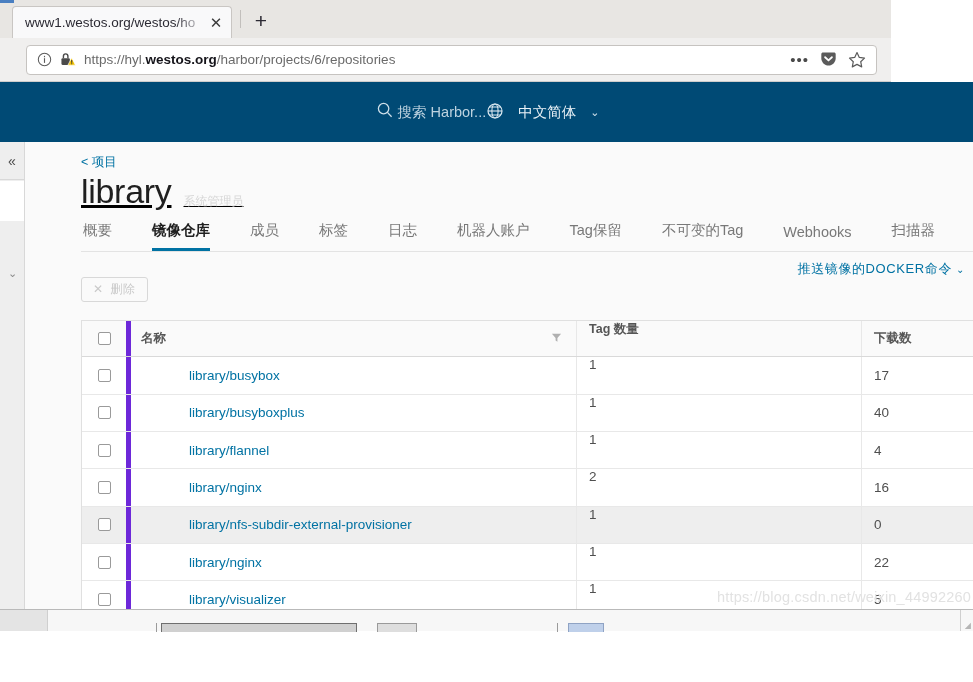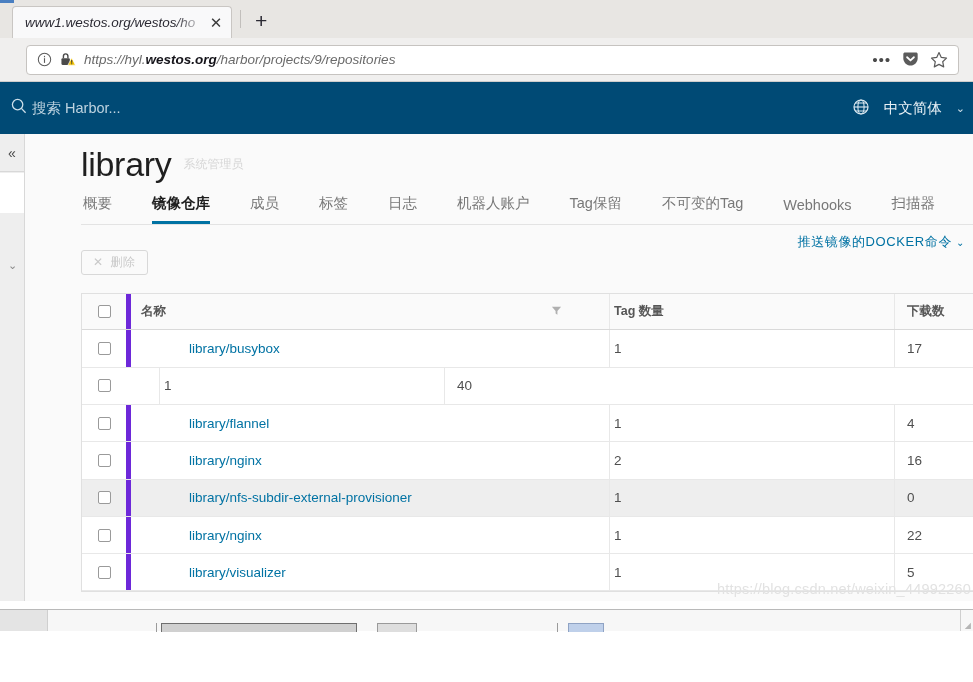--- a/index.html
+++ b/index.html
@@ -4,21 +4,21 @@
 <style>
   * { box-sizing: border-box; margin: 0; padding: 0; }
   html, body {
     width: 973px; height: 682px;
     overflow: hidden;
     font-family: "Liberation Sans", "DejaVu Sans", sans-serif;
     background: #fff;
   }
 
   
-  .browser-chrome { background: #e8e6e3; width: 973px; font-style: italic; }
+  .browser-chrome { background: #e8e6e3; width: 891px; }
 
   .tabstrip {
     height: 38px;
     display: flex;
     align-items: flex-end;
     padding-left: 12px;
     background: #e8e6e3;
     position: relative;
   }
   .tabstrip::before {
@@ -100,25 +100,25 @@
     overflow: hidden;
   }
   .url-text b { color: #15141a; font-weight: 700; }
   .url-actions { display: flex; align-items: center; gap: 11px; padding-right: 2px; }
   .url-actions span { cursor: pointer; display: flex; align-items: center; }
 
   
   .app { width: 973px; height: 527px; position: relative; overflow: hidden; }
 
   .harbor-header {
-    height: 52px;
+    height: 60px;
     background: #004a75;
     display: flex;
     align-items: center;
-    justify-content: space-between;
+    justify-content: center;
     padding: 0 8px 0 10px;
     color: #fff;
   }
   .hsearch { display: flex; align-items: center; gap: 4px; }
   .hsearch-text { font-size: 14.5px; color: #bdd3e0; }
   .hlang { display: flex; align-items: center; gap: 14px; font-size: 14.5px; color: #eaf2f7; cursor: pointer; }
   .hlang .chev { font-size: 11px; color: #cfe0ea; }
 
   .body-area { display: flex; height: 467px; background: #fafafa; }
 
@@ -159,21 +159,21 @@
     position: relative;
     overflow: hidden;
   }
 
   .breadcrumb {
     font-size: 12.5px;
     color: #0072a3;
     cursor: pointer;
     margin-bottom: 2px;
   }
-  .title-row { display: flex; align-items: center; gap: 12px; }
+  .title-row { display: flex; align-items: flex-end; gap: 12px; text-decoration: underline; }
   .page-title {
     font-size: 34px;
     font-weight: 300;
     color: #1f1f1f;
     letter-spacing: -0.3px;
     line-height: 1.1;
   }
   .role-badge { font-size: 12px; color: #d6d6d6; }
 
   .tabs {
@@ -283,26 +283,25 @@
     border-left: 5px solid #6d28d9;
     height: 100%;
   }
   .thead .c-name, .thead .c-tag, .thead .c-dl {
     font-size: 12.5px;
     color: #565656;
     font-weight: 600;
   }
   .c-tag {
     flex: 0 0 285px;
-    padding-left: 4px;
+    padding-left: 12px;
     border-left: 1px solid #e8e8e8;
     height: 100%;
     display: flex;
-    align-items: center;
-    margin-left: 33px;
+    align-items: flex-start;
   }
   .c-dl {
     flex: 1;
     padding-left: 12px;
     border-left: 1px solid #e8e8e8;
     height: 100%;
     display: flex;
     align-items: center;
   }
   .repo-link {
@@ -385,21 +384,21 @@
       <span class="urlbar-icon">
         <svg width="16" height="15" viewBox="0 0 17 16">
           <rect x="1.5" y="6.6" width="9" height="7.2" rx="1.2" fill="#4a4a4a"></rect>
           <path d="M3.6 6.6 V4.4 a2.4 2.4 0 0 1 4.8 0 V6.6" fill="none" stroke="#4a4a4a" stroke-width="1.5"></path>
           <path d="M12.4 6.2 L16.4 14 H8.4 Z" fill="#f2c200" stroke="#fff" stroke-width="0.7"></path>
           <rect x="11.9" y="8.6" width="1.1" height="2.9" fill="#3a3a3a"></rect>
           <rect x="11.9" y="12" width="1.1" height="1.1" fill="#3a3a3a"></rect>
         </svg>
       </span>
       <span class="url-text">
-        <span>https://hyl.</span><b>westos.org</b><span>/harbor/projects/9/repositories</span>
+        <span>https://hyl.</span><b>westos.org</b><span>/harbor/projects/6/repositories</span>
       </span>
       <span class="url-actions">
         <span style="font-size:15px;color:#4a4a4a;letter-spacing:1px;line-height:8px;">•••</span>
         <span>
           <svg width="17" height="17" viewBox="0 0 18 18">
             <path d="M1.4 3.3 C1.4 2.2 2.2 1.5 3.3 1.5 H14.7 C15.8 1.5 16.6 2.2 16.6 3.3 V7.6 C16.6 11.9 13.2 15.4 9 15.4 C4.8 15.4 1.4 11.9 1.4 7.6 Z" fill="#5b5b5b"></path>
             <path d="M5.4 6.6 L9 10 L12.6 6.6" fill="none" stroke="#fff" stroke-width="1.9" stroke-linecap="round" stroke-linejoin="round"></path>
           </svg>
         </span>
         <span>
@@ -442,20 +441,21 @@
   <div class="body-area">
 
     <div class="sidebar">
       <div class="sb-collapse">«</div>
       <div class="sb-white"></div>
       <div class="sb-chev">⌄</div>
     </div>
 
     <div class="content">
 
+      <div class="breadcrumb">&lt; 项目</div>
 
       <div class="title-row">
         <span class="page-title">library</span>
         <span class="role-badge">系统管理员</span>
       </div>
 
       <div class="tabs" id="tabs-host">
           <div class="tab-item"><span>概要</span></div>
           <div class="tab-item active"><span>镜像仓库</span></div>
           <div class="tab-item"><span>成员</span></div>
@@ -512,20 +512,23 @@
                 <span class="cellval">1</span>
               </div>
               <div class="c-dl">
                 <span class="cellval">17</span>
               </div>
             </div>
             <div class="trow">
               <div class="c-check">
                 <span class="cb"></span>
               </div>
+              <div class="c-name">
+                <span class="repo-link">library/busyboxplus</span>
+              </div>
               <div class="c-tag">
                 <span class="cellval">1</span>
               </div>
               <div class="c-dl">
                 <span class="cellval">40</span>
               </div>
             </div>
             <div class="trow">
               <div class="c-check">
                 <span class="cb"></span>

